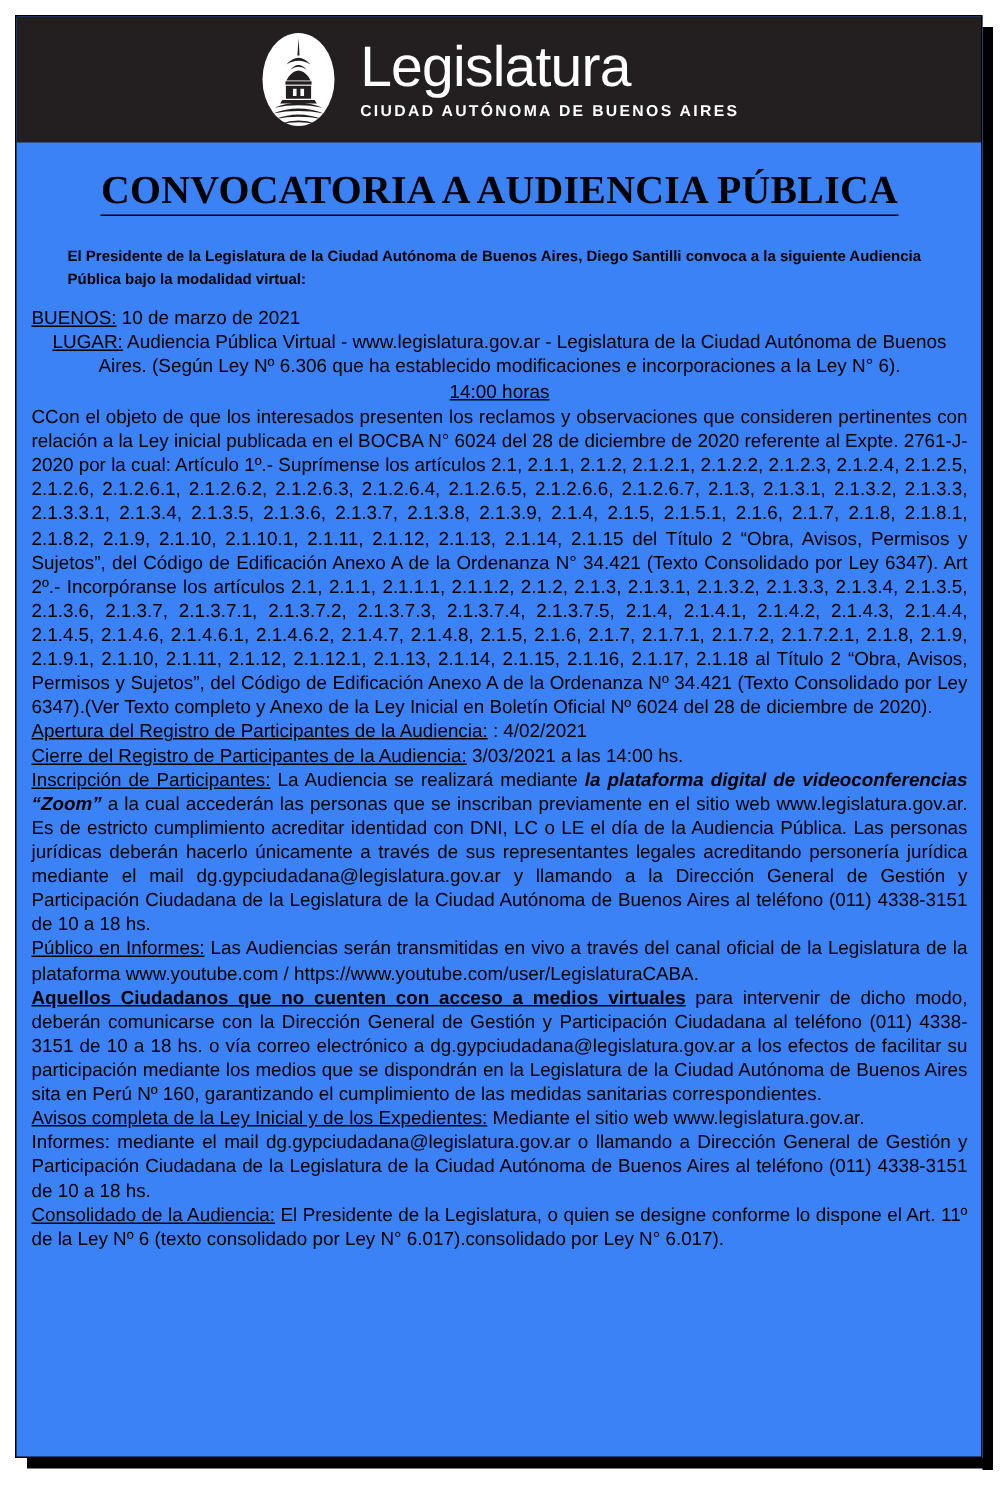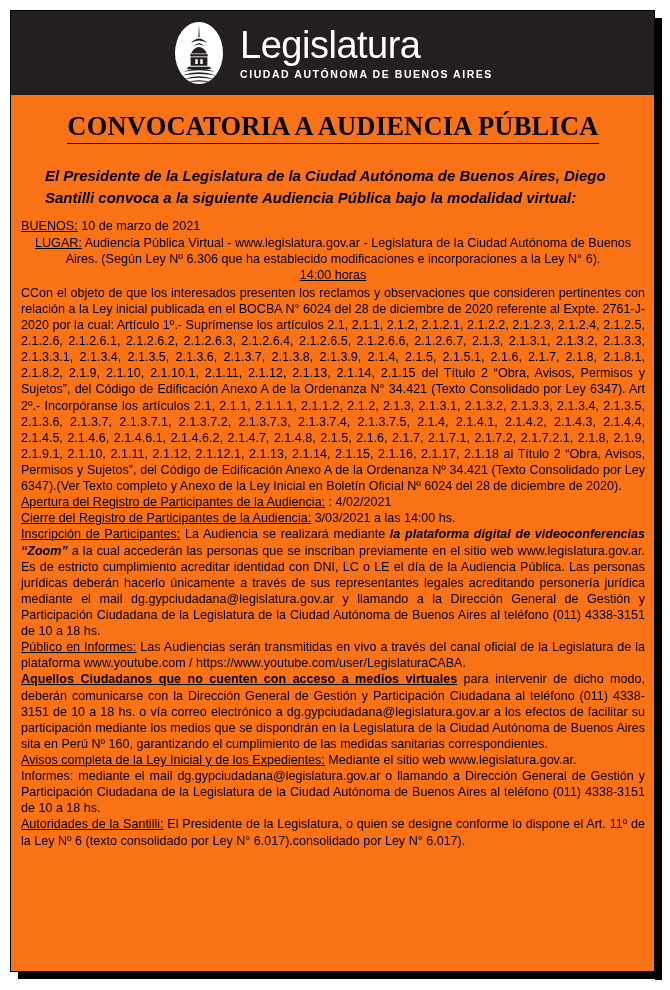--- a/index.html
+++ b/index.html
@@ -17,21 +17,21 @@
   }
 
   
   #page-frame {
     position: absolute;
     left: 10px;
     top: 10px;
     width: 645px;
     height: 962px;
     border: 1.4px solid #000000;
-    background: #f97316;
+    background: #3b82f6;
     overflow: hidden;
   }
   #shadow-right {
     position: absolute;
     left: 655px;
     top: 18px;
     width: 7px;
     height: 962px;
     background: #000000;
   }
@@ -97,25 +97,24 @@
     display: block;
   }
   #doc-title span {
     border-bottom: 1.6px solid #000;
     padding-bottom: 2px;
   }
 
   #intro {
     margin: 22px 0 0 0;
     padding: 0 18px 0 24px;
-    font-size: 15px;
+    font-size: 10px;
     font-weight: bold;
     line-height: 1.48;
     color: #000;
-    font-style: italic;
   }
 
   .field-block {
     font-size: 12.6px;
     line-height: 1.30;
     color: #000;
     margin-top: 9px;
   }
   .field-block.tight { margin-top: 0; text-align: center; }
 
@@ -201,17 +200,17 @@
       <p class="just"><span class="lbl">Inscripción de Participantes:</span><span> La Audiencia se realizará mediante </span><span class="bi">la plataforma digital de videoconferencias “Zoom”</span><span> a la cual accederán las personas que se inscriban previamente en el sitio web www.legislatura.gov.ar. Es de estricto cumplimiento acreditar identidad con DNI, LC o LE el día de la Audiencia Pública. Las personas jurídicas deberán hacerlo únicamente a través de sus representantes legales acreditando personería jurídica mediante el mail dg.gypciudadana@legislatura.gov.ar y llamando a  la Dirección General de Gestión y Participación Ciudadana de la Legislatura de la Ciudad Autónoma de Buenos Aires al teléfono (011) 4338-3151 de 10 a 18 hs.</span></p>
 
       <p class="just"><span class="lbl">Público en Informes:</span><span> Las Audiencias serán transmitidas en vivo a través del canal oficial de la Legislatura de la plataforma www.youtube.com / https://www.youtube.com/user/LegislaturaCABA.</span></p>
 
       <p class="just"><span class="biu">Aquellos Ciudadanos que no  cuenten con acceso a medios virtuales</span><span> para intervenir de dicho modo, deberán comunicarse con la Dirección General de Gestión y Participación Ciudadana al teléfono (011) 4338-3151 de 10 a 18 hs. o vía correo electrónico  a dg.gypciudadana@legislatura.gov.ar a los efectos de facilitar su participación mediante los medios que se dispondrán en  la Legislatura de la Ciudad Autónoma de Buenos Aires sita en Perú Nº 160,  garantizando el cumplimiento de las medidas sanitarias correspondientes.</span></p>
 
       <p class="just"><span class="lbl">Avisos completa de la Ley Inicial y de los Expedientes:</span><span> Mediante el sitio web www.legislatura.gov.ar.</span></p>
 
       <p class="just">Informes: mediante el mail dg.gypciudadana@legislatura.gov.ar o llamando a Dirección General de Gestión y Participación Ciudadana de la Legislatura de la Ciudad Autónoma de Buenos Aires al teléfono (011) 4338-3151 de 10 a 18 hs.</p>
 
-      <p class="just"><span class="lbl">Autoridades de la Santilli:</span><span> El Presidente de la Legislatura, o quien se designe conforme lo dispone el Art. 11º de la Ley Nº 6 (texto consolidado por Ley N° 6.017).consolidado por Ley N° 6.017).</span></p>
+      <p class="just"><span class="lbl">Consolidado de la Audiencia:</span><span> El Presidente de la Legislatura, o quien se designe conforme lo dispone el Art. 11º de la Ley Nº 6 (texto consolidado por Ley N° 6.017).consolidado por Ley N° 6.017).</span></p>
 
     </div>
   </div>
 </div>
 
 </body></html>

